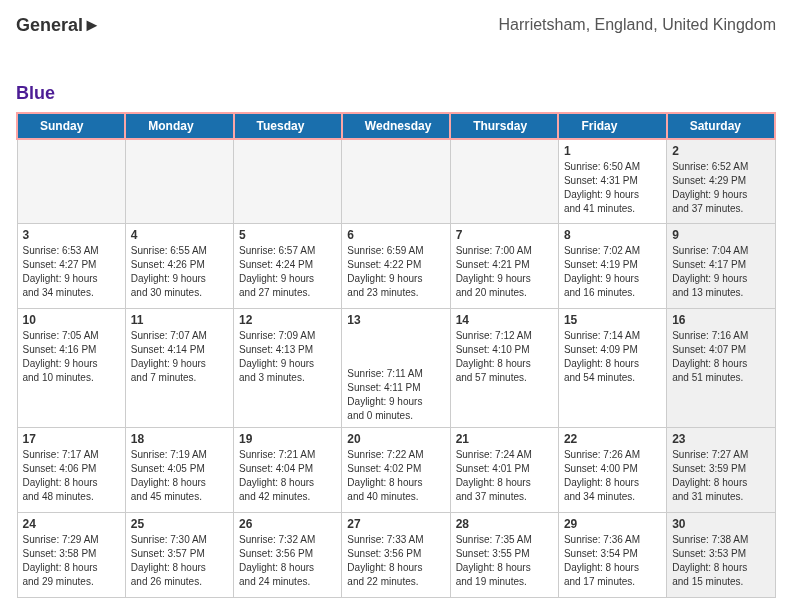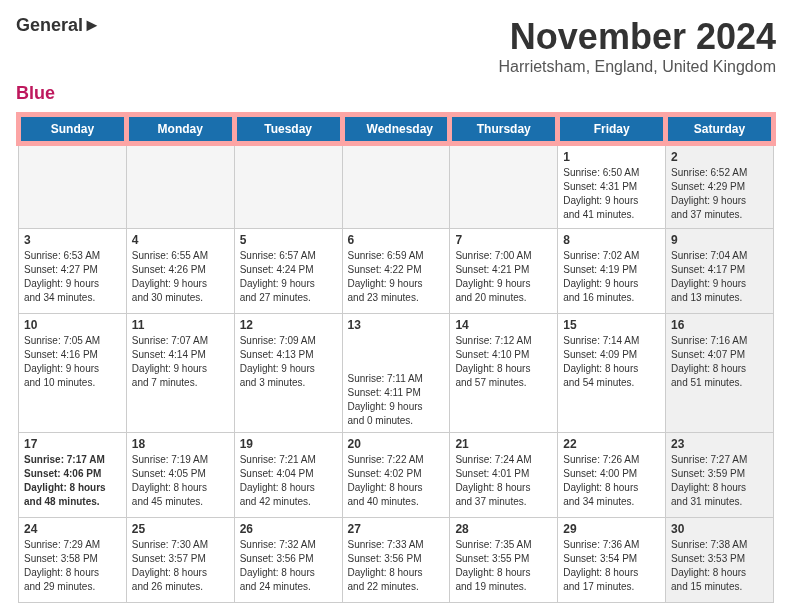--- a/index.html
+++ b/index.html
@@ -18,21 +18,21 @@
     }
     .logo {
       display: flex;
       flex-direction: column;
       font-size: 18px;
       font-weight: bold;
       line-height: 1.1;
       gap: 48px;
     }
     .logo-top { color: #333; }
-    .logo-blue { color: #be185d; }
+    .logo-blue { color: #4c1d95; }
     .title-block {
       text-align: right;
     }
     .month-title {
       font-size: 36px;
       font-weight: bold;
       color: #333;
     }
     .location {
       font-size: 16px;
@@ -41,23 +41,23 @@
     table {
       width: 100%;
       border-collapse: collapse;
       table-layout: fixed;
     }
     th {
       background-color: #1a6fad;
       color: #fff;
       font-size: 12px;
       font-weight: bold;
-      text-align: center;
+      text-align: left;
       padding: 5px 22px;
-      border: 5px solid #fca5a5;
+      border: 2px solid #fca5a5;
     }
     td {
       border: 1px solid #ccc;
       vertical-align: top;
       padding: 4px 5px;
       font-size: 10px;
       color: #333;
       height: 85px;
       background: #fff;
     }
@@ -81,21 +81,20 @@
   </style>
 </head>
 <body>
 
 <div class="header">
   <div class="logo">
     <span class="logo-top">General►</span>
     <span class="logo-blue">Blue</span>
   </div>
   <div class="title-block">
-    <div class="month-title">November 2024</div>
     <div class="location">Harrietsham, England, United Kingdom</div>
   </div>
 </div>
 
 <table>
   <thead>
     <tr id="header-row">
     <th>Sunday</th>
         <th>Monday</th>
         <th>Tuesday</th>
@@ -225,21 +224,21 @@
           <span class="day-num">16</span>
           <div class="day-info" style="white-space: pre-line;">Sunrise: 7:16 AM
 Sunset: 4:07 PM
 Daylight: 8 hours
 and 51 minutes.</div>
         </td>
       </tr>
       <tr>
         <td>
           <span class="day-num">17</span>
-          <div class="day-info" style="white-space: pre-line; font-weight: bold;">Sunrise: 7:17 AM
+          <div class="day-info" style="white-space: pre-line;">Sunrise: 7:17 AM
 Sunset: 4:06 PM
 Daylight: 8 hours
 and 48 minutes.</div>
         </td>
         <td>
           <span class="day-num">18</span>
           <div class="day-info" style="white-space: pre-line;">Sunrise: 7:19 AM
 Sunset: 4:05 PM
 Daylight: 8 hours
 and 45 minutes.</div>

